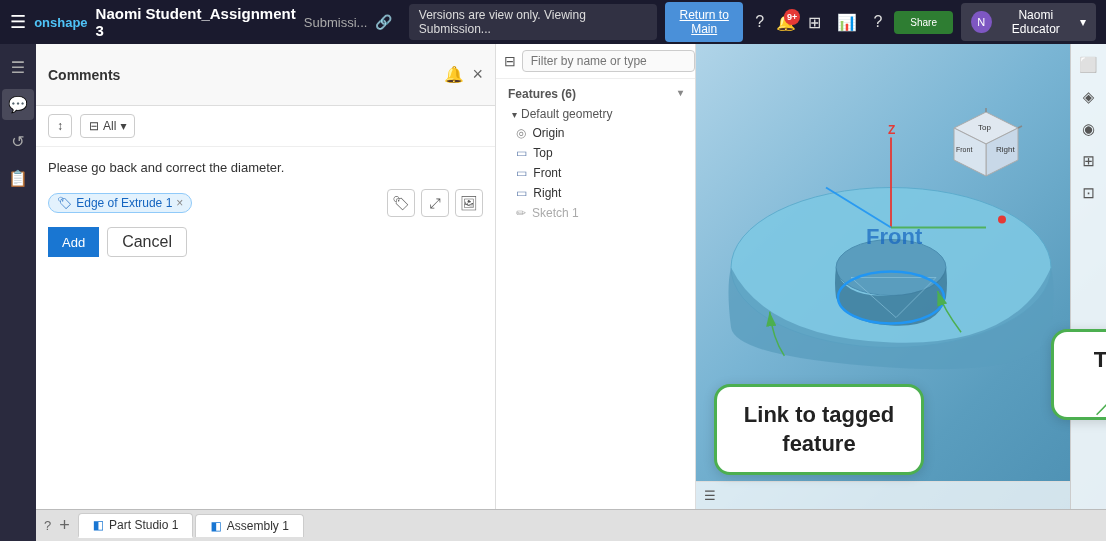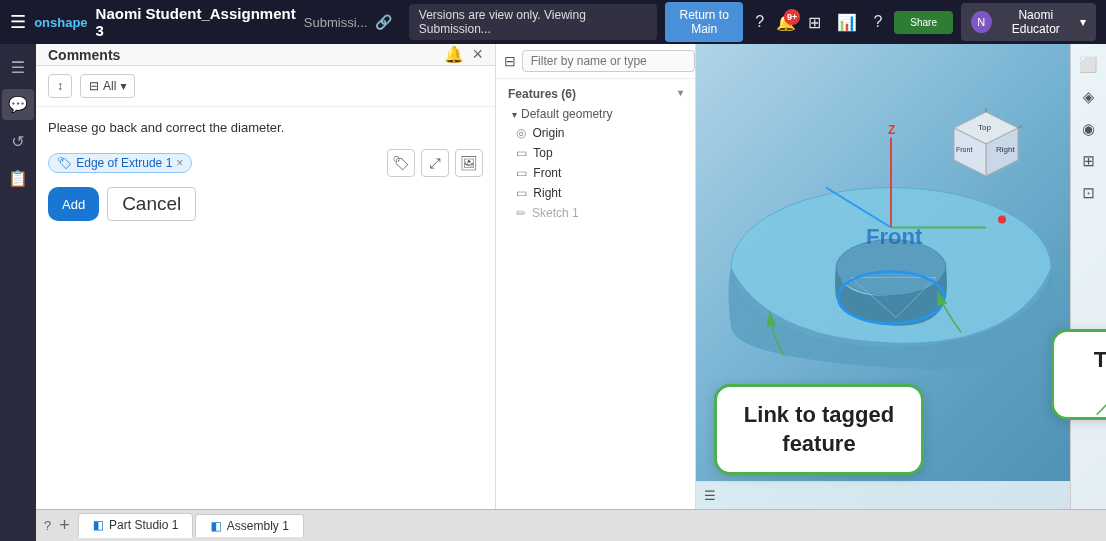--- a/index.html
+++ b/index.html
@@ -25,20 +25,21 @@
     #topbar .version-msg { color: #ddd; font-size: 12px; background: rgba(255,255,255,0.1); padding: 4px 10px; border-radius: 4px; }
     #topbar .return-btn {
       background: #4a90d9;
       color: #fff;
       border: none;
       padding: 6px 2px;
       border-radius: 4px;
       cursor: pointer;
       font-size: 12px;
       font-weight: 500;
+      text-decoration: underline;
     }
     #topbar .icon-btn { color: #ddd; background: none; border: none; font-size: 16px; cursor: pointer; padding: 4px; }
     #topbar .share-btn {
       background: #2e7d32;
       color: #fff;
       border: none;
       padding: 6px 16px;
       border-radius: 4px;
       cursor: pointer;
       font-size: 10px;
@@ -80,21 +81,21 @@
       width: 460px;
       background: #fff;
       border-right: 1px solid #ddd;
       display: flex;
       flex-direction: column;
       position: relative;
     }
     #comments-header {
       display: flex;
       align-items: center;
-      padding: 0 12px;
+      padding: 20px 12px;
       border-bottom: 1px solid #ddd;
       background: #f8f8f8;
       gap: 8px;
     }
     #comments-header .panel-title { font-size: 14px; font-weight: 600; color: #333; flex: 1; }
     #comments-header .bell-btn { color: #2196F3; background: none; border: none; font-size: 16px; cursor: pointer; }
     #comments-header .close-btn { color: #666; background: none; border: none; font-size: 18px; cursor: pointer; }
 
     #comments-toolbar {
       display: flex;
@@ -122,26 +123,26 @@
       padding: 2px 8px; font-size: 12px; color: #1565c0;
     }
     .tag-chip .remove { color: #888; cursor: pointer; font-size: 12px; }
     .tag-icon-btn, .expand-btn, .image-btn {
       background: none; border: 1px solid #ccc; border-radius: 4px;
       width: 28px; height: 28px; cursor: pointer; display: flex; align-items: center; justify-content: center;
       color: #555; font-size: 14px;
     }
     .action-row { display: flex; gap: 8px; }
     .add-btn {
-      background: #1976d2; color: #fff; border: none; border-radius: 10px;
+      background: #1976d2; color: #fff; border: none; border-radius: 0;
       padding: 5px 14px; cursor: pointer; font-size: 13px; text-align: center;
     }
     .cancel-btn {
       background: #fff; color: #333; border: 1px solid #ccc; border-radius: 4px;
-      padding: 5px 14px; cursor: pointer; font-size: 19px;
+      padding: 5px 14px; cursor: pointer; font-size: 16px;
     }
 
     
     #features-panel {
       width: 200px;
       background: #fff;
       border-right: 1px solid #ddd;
       display: flex;
       flex-direction: column;
     }

